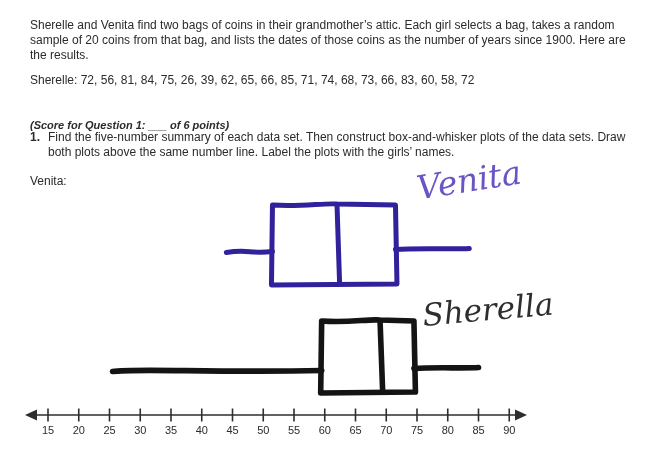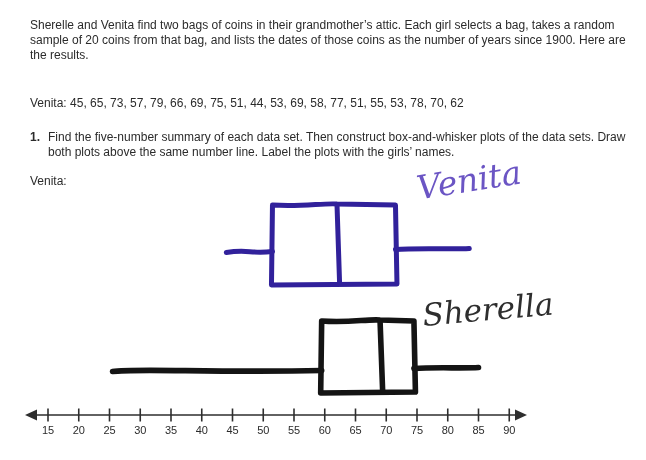--- a/index.html
+++ b/index.html
@@ -42,23 +42,24 @@
   .venita-label { left: 414px; top: 169px; font-size: 33px; transform: rotate(-9deg); }
   .sherella-label { left: 421px; top: 297px; font-size: 31px; transform: rotate(-5deg); }
 </style>
 </head>
 <body>
 
 <div class="page">
 
   <p class="abs doc-text intro">Sherelle and Venita find two bags of coins in their grandmother’s attic. Each girl selects a bag, takes a random sample of 20 coins from that bag, and lists the dates of those coins as the number of years since 1900. Here are the results.</p>
 
+  <p class="abs doc-text dataline-sherelle">Sherelle: 72, 56, 81, 84, 75, 26, 39, 62, 65, 66, 85, 71, 74, 68, 73, 66, 83, 60, 58, 72</p>
 
-  <p class="abs doc-text dataline-venita">Venita: 45, 65, 73, 57, 79, 66, 69, 75, 51, 44, 53, 69, 58, 77, 51, 55, 53, 78, 70, 62</p>
 
+  <p class="abs score-line">(Score for Question 1: ___ of 6 points)</p>
 
   <div class="abs doc-text question">
     <span class="qnum">1.</span>
     <span class="qtext">Find the five-number summary of each data set. Then construct box-and-whisker plots of the data sets. Draw both plots above the same number line. Label the plots with the girls’ names.</span>
   </div>
 
   <p class="abs doc-text answer-label">Venita:</p>
 
   <svg class="abs plot-svg" id="plot-svg" width="646" height="460" viewBox="0 0 646 460">
       <line x1="27" y1="415" x2="525" y2="415" stroke="#2e2e2e" stroke-width="1.6"></line>

